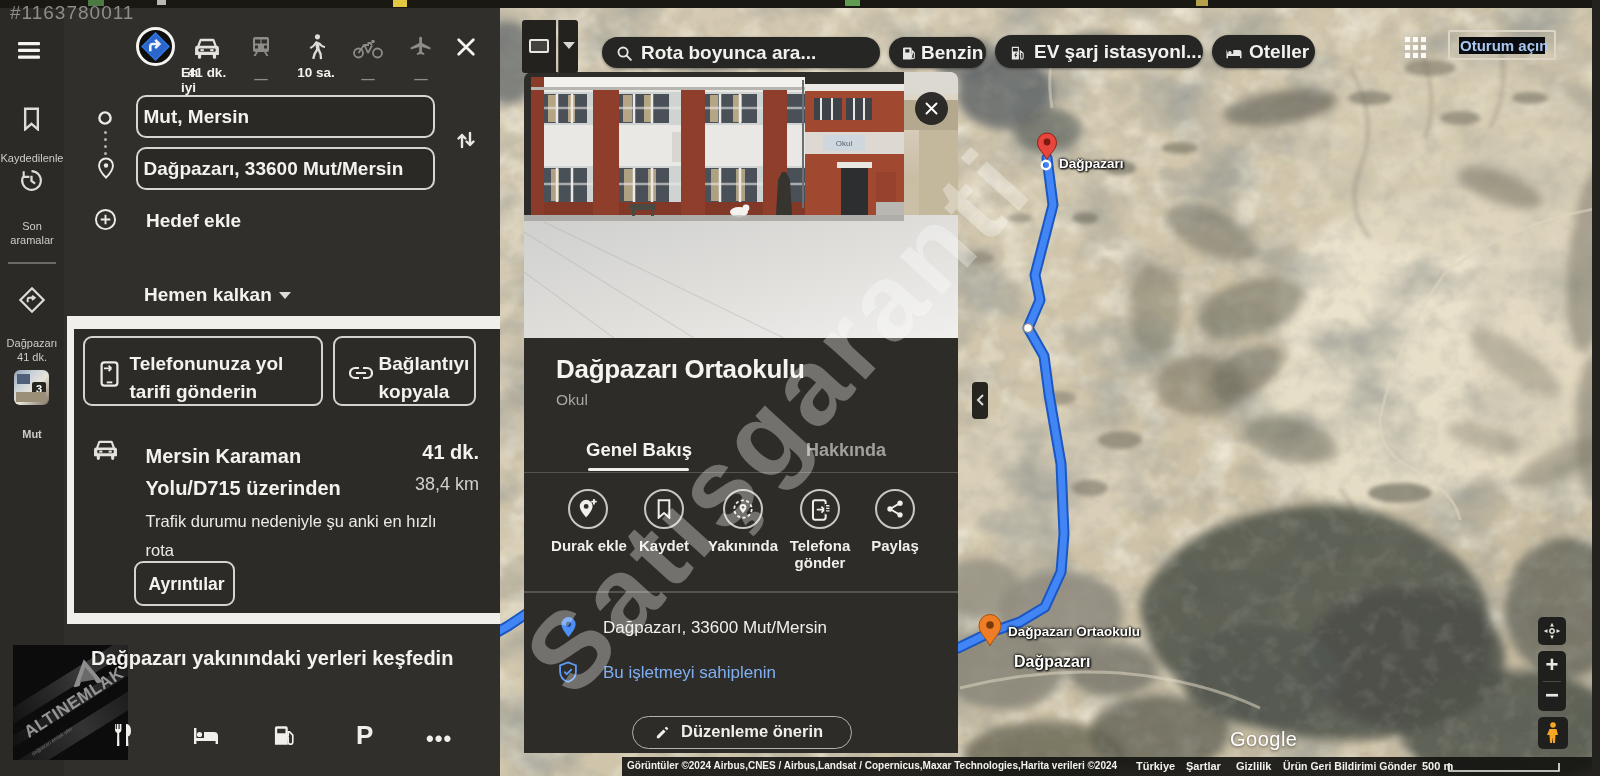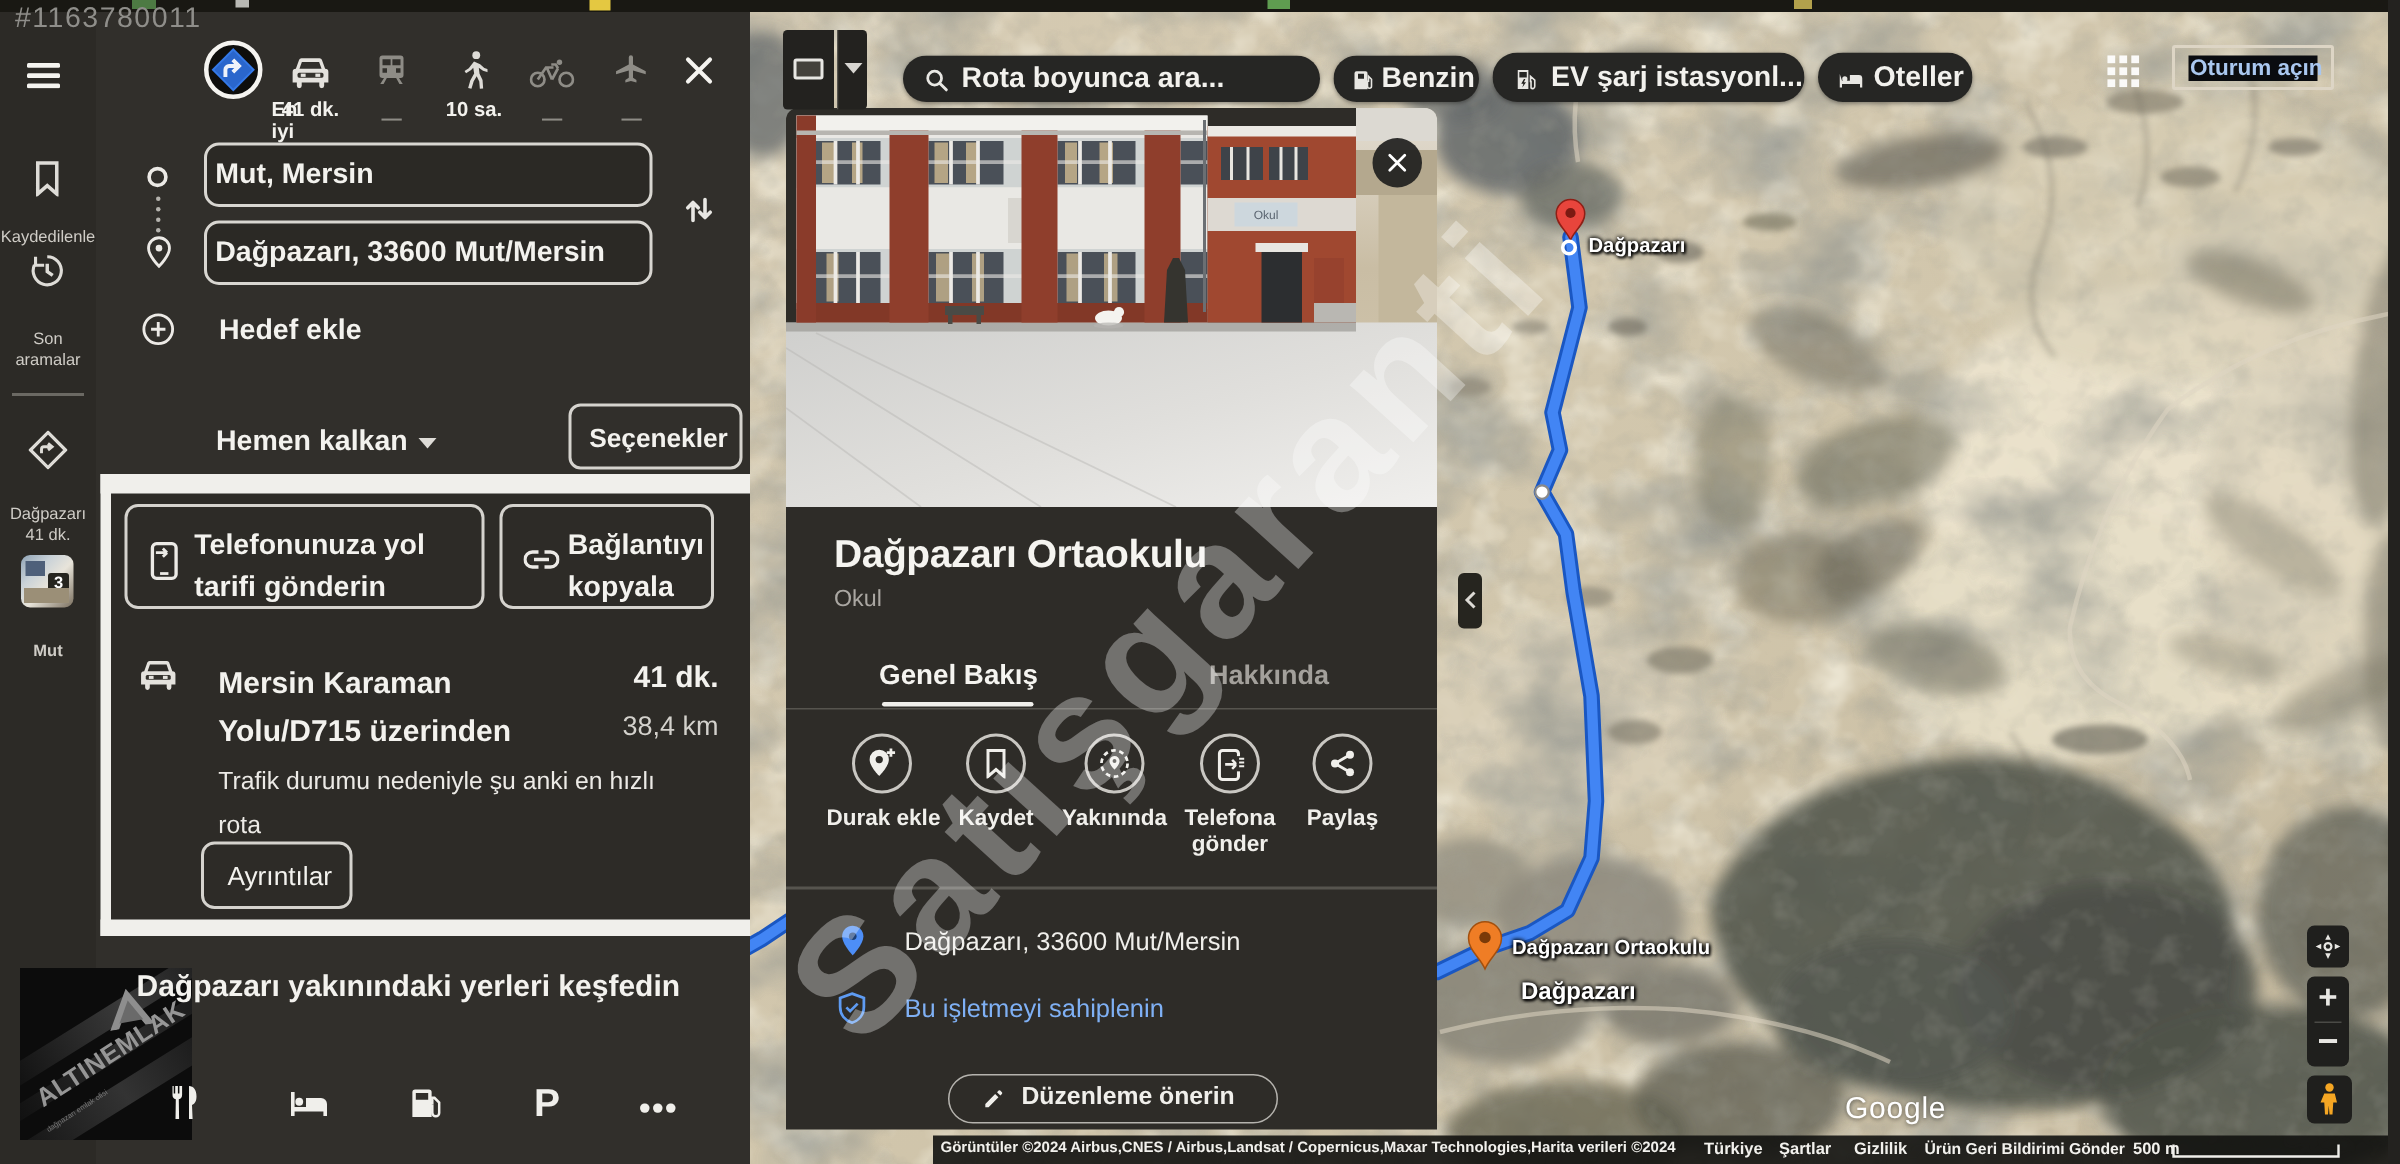--- a/index.html
+++ b/index.html
@@ -297,23 +297,20 @@
       <path d="M6 19 V7 M6 7 l-3.5 3.5 M6 7 l3.5 3.5" stroke="#e8e7e3" stroke-width="2.4" fill="none" stroke-linecap="round"></path>
       <path d="M14 5 v12 M14 17 l-3.5-3.5 M14 17 l3.5-3.5" stroke="#e8e7e3" stroke-width="2.4" fill="none" stroke-linecap="round"></path>
     </svg>
     <svg width="23" height="23" viewBox="0 0 24 24" style="position:absolute;left:30px;top:200px;">
       <circle cx="12" cy="12" r="10" fill="none" stroke="#eceae6" stroke-width="2"></circle>
       <path d="M12 7 v10 M7 12 h10" stroke="#eceae6" stroke-width="2"></path>
     </svg>
     <div class="abs" style="left:82px;top:202px;font-size:19px;font-weight:700;color:#f3f2ee;">Hedef ekle</div>
     <div class="abs" style="left:80px;top:276px;font-size:19px;font-weight:700;color:#f3f2ee;">Hemen kalkan</div>
     <div class="abs" style="left:215px;top:284px;width:0;height:0;border-left:6px solid transparent;border-right:6px solid transparent;border-top:7px solid #dedcd7;"></div>
-    <div class="btn" style="left:315px;top:261px;width:116px;height:44px;border-radius:8px;">
-      <div class="abs" style="left:0;top:11px;width:116px;text-align:center;font-size:17.5px;font-weight:700;">Seçenekler</div>
-    </div>
     <div class="abs" style="left:10px;top:321px;width:426px;height:284px;background:#2d2b27;"></div>
 
     <div class="abs" style="left:3px;top:308px;width:433px;height:13px;background:#f0efeb;"></div>
     <div class="abs" style="left:3px;top:308px;width:7px;height:308px;background:#f0efeb;"></div>
     <div class="abs" style="left:3px;top:605px;width:433px;height:11px;background:#f0efeb;"></div>
 
     <div class="btn" style="left:18.5px;top:327.5px;width:240.5px;height:70.5px;">
       <svg width="19" height="26" viewBox="0 0 20 28" style="position:absolute;left:15px;top:23px;">
         <rect x="1.5" y="1.5" width="17" height="25" rx="3" fill="none" stroke="#eceae6" stroke-width="2.4"></rect>
         <path d="M4 8 h8 M12 8 l-3-3 M12 8 l-3 3" stroke="#eceae6" stroke-width="2" fill="none"></path>
@@ -332,21 +329,21 @@
       <path d="M3 8 l2-5.5 a1.5 1.5 0 0 1 1.4-1 h11.2 a1.5 1.5 0 0 1 1.4 1 L21 8 a2 2 0 0 1 2 2 v6.5 h-2.6 v2 a1.5 1.5 0 0 1 -3 0 v-2 h-10.8 v2 a1.5 1.5 0 0 1 -3 0 v-2 H1 V10 a2 2 0 0 1 2-2 z M5.2 8 h13.6 l-1.5-4.2 h-10.6 z"></path>
       <rect x="4" y="10.5" width="16" height="3" rx="1" fill="#34322d"></rect>
       <rect x="6" y="11" width="3" height="2" fill="#e4e2dd"></rect>
       <rect x="15" y="11" width="3" height="2" fill="#e4e2dd"></rect>
     </svg>
     <div class="abs" style="left:81.5px;top:432px;font-size:20px;font-weight:700;color:#f3f2ee;line-height:32px;">Mersin Karaman<br>Yolu/D715 üzerinden</div>
     <div class="abs" style="left:345px;top:433px;width:70px;text-align:right;font-size:20px;font-weight:700;color:#f3f2ee;">41 dk.</div>
     <div class="abs" style="left:345px;top:466px;width:70px;text-align:right;font-size:18px;color:#d3d1cc;">38,4 km</div>
     <div class="abs" style="left:81.5px;top:499px;font-size:16.5px;color:#eceae6;line-height:29px;">Trafik durumu nedeniyle şu anki en hızlı<br>rota</div>
     <div class="btn" style="left:70px;top:553px;width:101px;height:45px;border-radius:9px;">
-      <div class="abs" style="left:0;top:11px;width:101px;text-align:center;font-size:17.5px;font-weight:400;">Ayrıntılar</div>
+      <div class="abs" style="left:0;top:11px;width:101px;text-align:center;font-size:17.5px;font-weight:700;">Ayrıntılar</div>
     </div>
 
     <div class="abs" style="left:27px;top:639px;font-size:20px;font-weight:700;color:#f3f2ee;">Dağpazarı yakınındaki yerleri keşfedin</div>
     <svg width="22" height="24" viewBox="0 0 22 24" style="position:absolute;left:48px;top:715px;" fill="#f0efeb">
       <path d="M3 1 v6 a3 3 0 0 0 2.2 2.9 L5 23 h2.4 l-0.2-13.1 A3 3 0 0 0 9.4 7 V1 h-1.8 v5 h-1 V1 h-1.8 v5 h-1 V1 z"></path>
       <path d="M14 1 c3 0 5 2.5 5 7 0 3.5-1.4 5-3 5.6 L16.4 23 h-2.4 z"></path>
     </svg>
     <svg width="26" height="18" viewBox="0 0 26 18" style="position:absolute;left:129px;top:719px;" fill="#f0efeb">
       <path d="M1 1 v16 h2.4 v-3 h19.2 v3 H25 v-8 a4 4 0 0 0 -4-4 h-10 v6 H3.4 V1 z"></path>
       <circle cx="6.5" cy="7.5" r="2.6"></circle>

